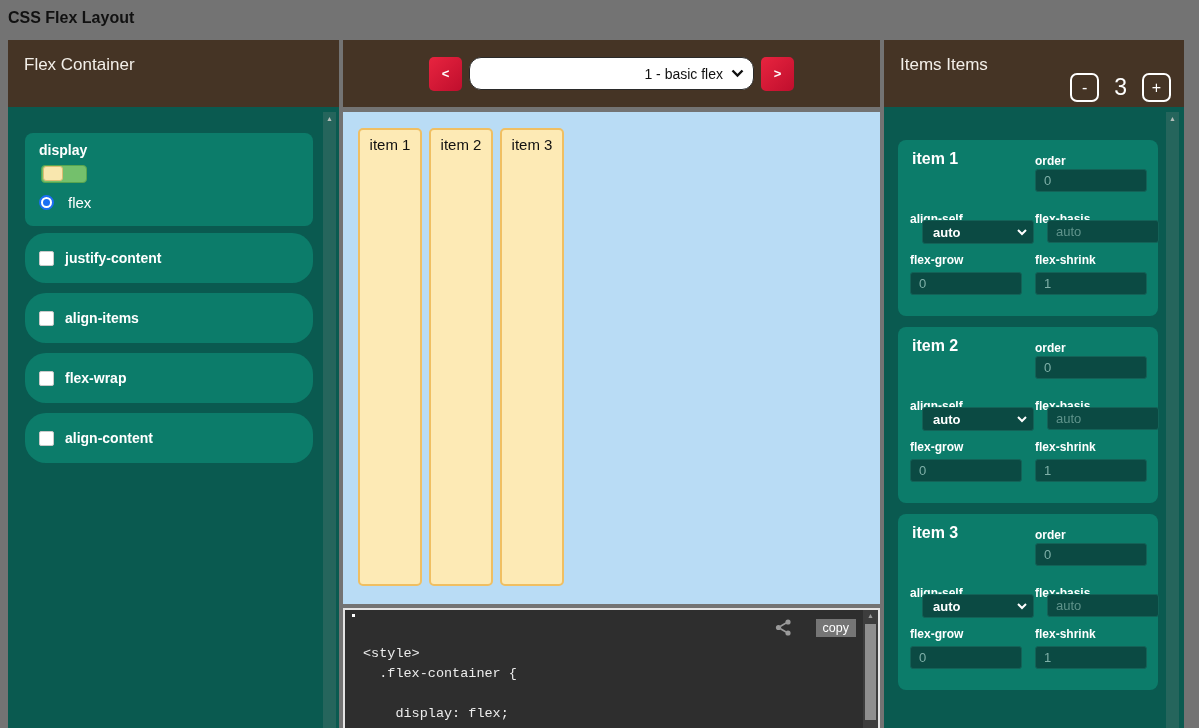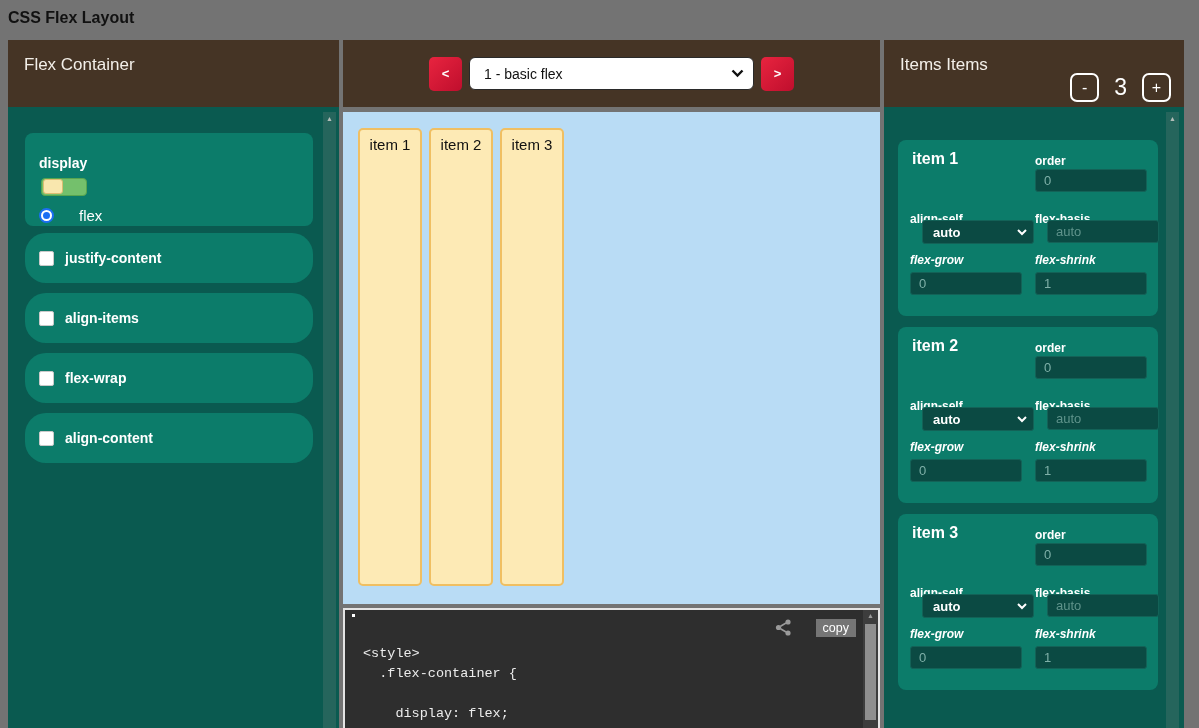--- a/index.html
+++ b/index.html
@@ -15,46 +15,46 @@
   .panel-body { position:absolute; left:0; right:0; top:67px; bottom:0; background:#0a5a50; }
   .vstrip { position:absolute; top:5px; bottom:0; width:13px; background:#25655c; }
   .vstrip .arr { position:absolute; top:3px; left:0; right:0; text-align:center; font-size:7px; color:#b2bdb8; }
 
   
   #left-panel { left:8px; width:331px; height:688px; }
   #left-panel .vstrip { right:3px; }
   .card { background:#0c7c6a; border-radius:8px; width:288px; margin-left:17px; }
   .display-card { height:93px; margin-top:26px; margin-bottom:7px; }
   .prop-label { color:#fff; font-weight:bold; font-size:14px; }
-  .display-card .prop-label { padding:22px 0 0 14px; display:block; }
+  .display-card .prop-label { padding:9px 0 0 14px; display:block; }
   .toggle { position:relative; width:46px; height:18px; margin:7px 0 0 16px;
     background:#74c06c; border:1px solid #58a54f; border-radius:4px; cursor:pointer; }
   .toggle .knob { position:absolute; left:1px; top:0px; width:20px; height:15px;
     background:#f9e7ae; border:1px solid #dcbd72; border-radius:3px; }
-  .radio-row { display:flex; align-items:center; gap:25px; margin:11px 16px 0 14px; }
+  .radio-row { display:flex; align-items:center; gap:14px; margin:11px 16px 0 14px; }
   .radio { width:15px; height:15px; border-radius:50%; background:#fff;
     border:2px solid #1b6ef3; position:relative; }
   .radio::after { content:""; position:absolute; left:2px; top:2px; width:7px; height:7px;
     border-radius:50%; background:#1b6ef3; }
   .radio-row span.lbl { color:#fff; font-size:15px; }
   .check-card { height:50px; margin-bottom:10px; display:flex; align-items:center;
     gap:11px; padding-left:14px;border-radius:21px; }
   .checkbox { width:15px; height:15px; background:#fff; border:1px solid #c9c9c9;
     border-radius:2px; flex:0 0 auto; }
 
   
   #mid-header { position:absolute; left:343px; top:40px; width:537px; height:67px;
     background:#453425; display:flex; align-items:center; justify-content:center; gap:7px; }
   .nav-btn { width:33px; height:34px; border:none; border-radius:5px; color:#fff;
     font-size:13px; font-weight:bold; cursor:pointer;
     background:linear-gradient(135deg,#e8243f,#bf0e2d); }
   .scenario-wrap { position:relative; width:285px; height:33px; }
-  .scenario-wrap select { width:100%; height:100%; border:1px solid #2a2a2a; border-radius:6px;
+  .scenario-wrap select { width:100%; height:100%; border:1px solid #2a2a2a; border-radius:12px;
     background:#fff; color:#111; font-size:14px; padding:0 30px 0 14px;
-    appearance:none; -webkit-appearance:none; font-family:"Liberation Sans",sans-serif; }
+    appearance:none; -webkit-appearance:none; font-family:"Liberation Sans",sans-serif;text-align:right; }
   .scenario-wrap .chev { position:absolute; right:10px; top:12px; pointer-events:none; }
 
   #flex-stage { position:absolute; left:343px; top:112px; width:537px; height:492px;
     background:#b9dcf5; padding:16px 0 0 15px; display:flex; align-items:flex-start; }
   .flex-item { width:64px; height:458px; margin-right:7px; background:#fdeab5;
     border:2px solid #f0bf62; border-radius:5px; text-align:center; padding-top:6px;
     font-size:15px; color:#111; }
 
   #code-panel { position:absolute; left:343px; top:608px; width:537px; height:120px;
     background:#2e2e2e; border:2px solid #e4e4e4; border-bottom:none; }
@@ -89,21 +89,21 @@
   .f-input::placeholder { color:#5f938b; opacity:1; }
   .sel-wrap { position:absolute; width:112px; height:24px; }
   .sel-wrap select { width:100%; height:100%; background:#0b4a43; border:1px solid #136257;
     border-radius:3px; color:#fff; font-weight:bold; font-size:13px; padding:0 20px 0 10px;
     appearance:none; -webkit-appearance:none; font-family:"Liberation Sans",sans-serif; }
   .sel-wrap .chev { position:absolute; right:7px; top:9px; pointer-events:none; }
 
   .col-l { left:12px; } .col-r { left:137px; }
   .row1-lbl { top:14px; } .row1-ctl { top:29px; }
   .row2-lbl { top:72px;text-align:right; } .row2-ctl { top:80px;margin-left:12px; }
-  .row3-lbl { top:113px;font-style:italic; } .row3-ctl { top:132px; }
+  .row3-lbl { top:113px; } .row3-ctl { top:132px; }
 </style>
 </head>
 <body>
 
 <div id="stage">
 
   <div class="page-title">CSS Flex Layout</div>
 
   <div class="panel" id="left-panel">
     <div class="panel-header">Flex Container</div>

